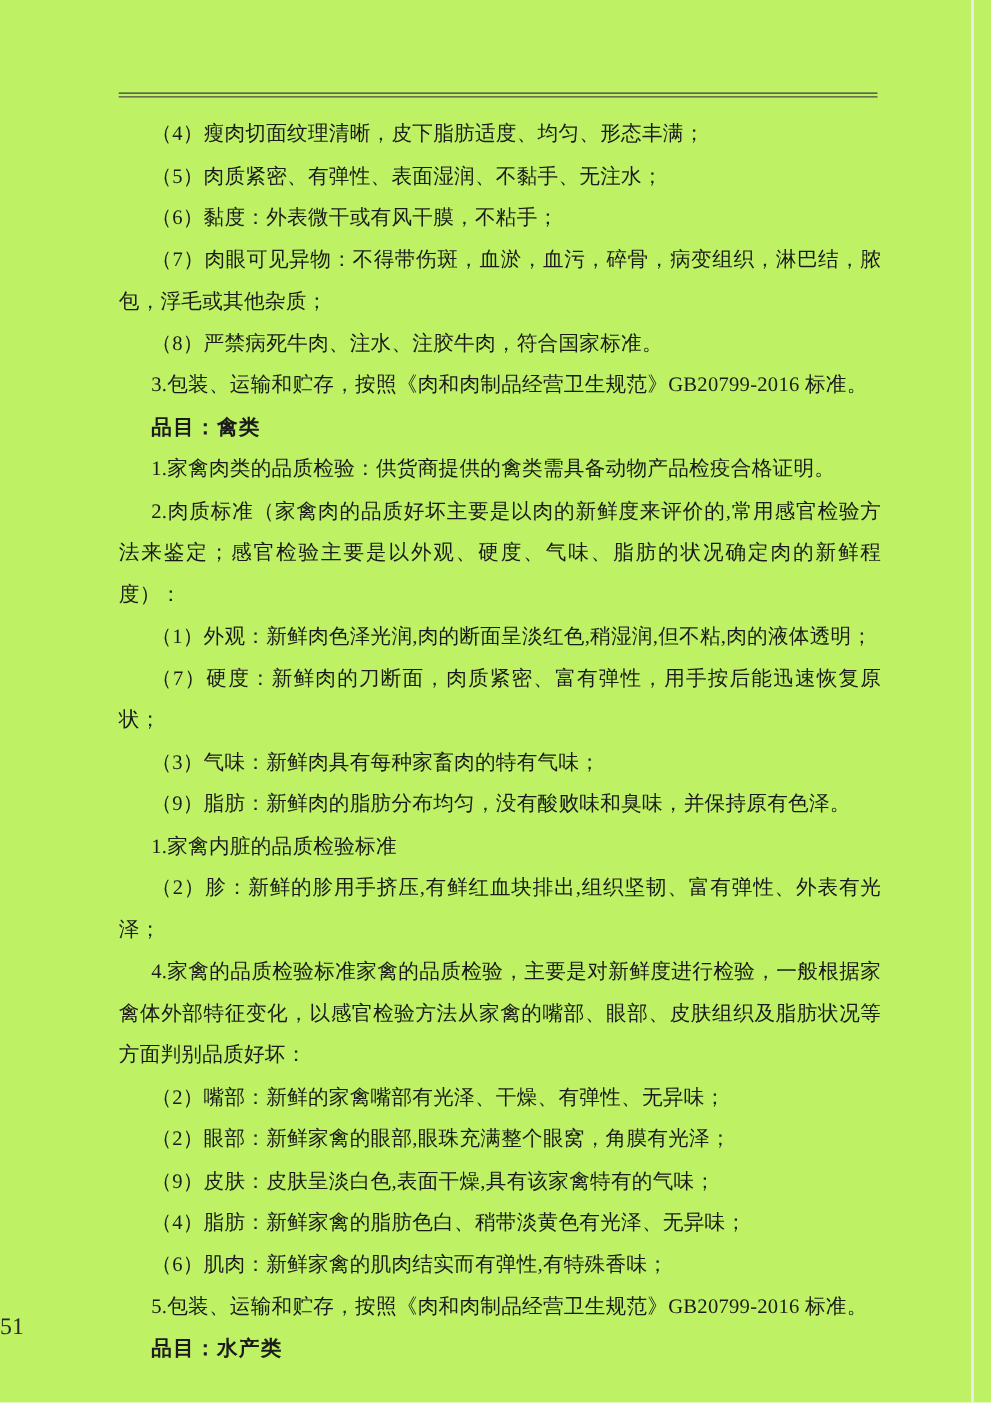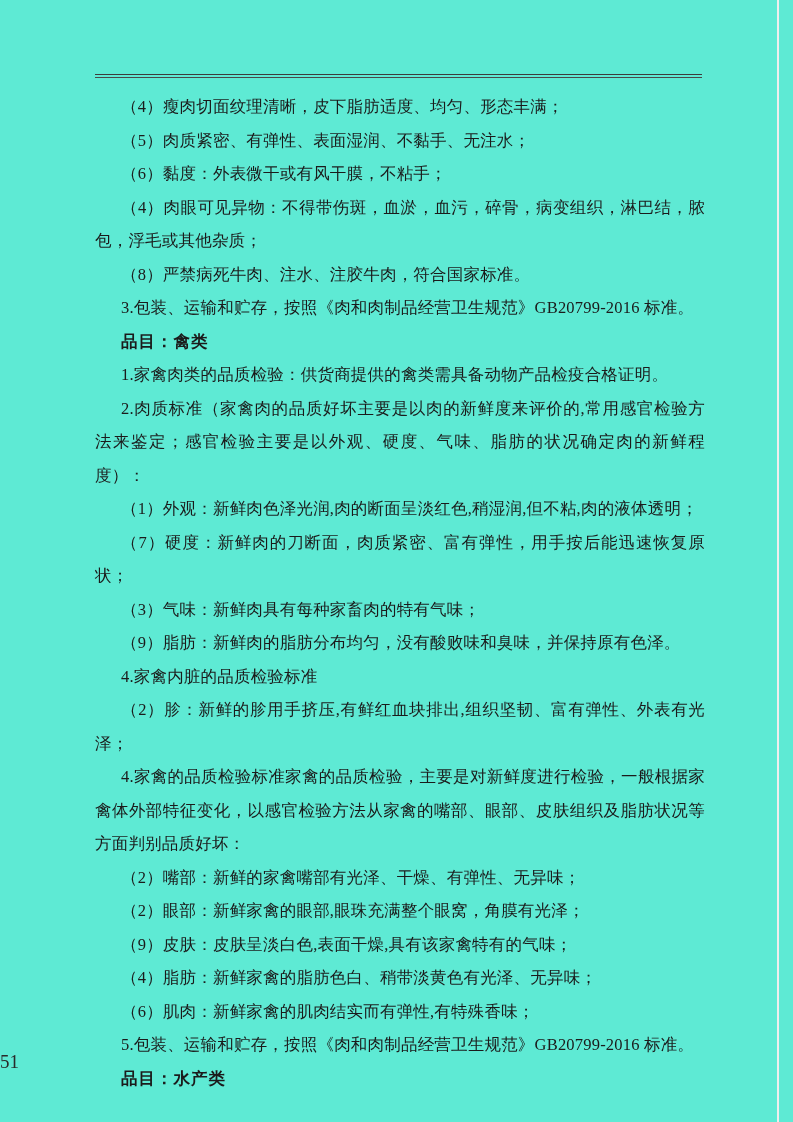--- a/index.html
+++ b/index.html
@@ -4,21 +4,21 @@
 <style>
   html, body {
     margin: 0;
     padding: 0;
     background: #ffffff;
   }
   .page {
     position: relative;
     width: 793px;
     height: 1122px;
-    background: #5eead4;
+    background: #bef264;
     overflow: hidden;
     font-family: "Liberation Serif", "DejaVu Serif", serif;
     color: #1b1b1b;
   }
   .top-rule {
     position: absolute;
     left: 95px;
     top: 74px;
     width: 607px;
     height: 2px;
@@ -62,31 +62,31 @@
 </style>
 </head>
 <body>
 
 <div class="page">
   <div class="top-rule"></div>
   <div class="content">
       <p class="para">（4）瘦肉切面纹理清晰，皮下脂肪适度、均匀、形态丰满；</p>
       <p class="para">（5）肉质紧密、有弹性、表面湿润、不黏手、无注水；</p>
       <p class="para">（6）黏度：外表微干或有风干膜，不粘手；</p>
-      <p class="para">（4）肉眼可见异物：不得带伤斑，血淤，血污，碎骨，病变组织，淋巴结，脓包，浮毛或其他杂质；</p>
+      <p class="para">（7）肉眼可见异物：不得带伤斑，血淤，血污，碎骨，病变组织，淋巴结，脓包，浮毛或其他杂质；</p>
       <p class="para">（8）严禁病死牛肉、注水、注胶牛肉，符合国家标准。</p>
       <p class="para">3.包装、运输和贮存，按照《肉和肉制品经营卫生规范》GB20799-2016 标准。</p>
       <p class="para bold">品目：禽类</p>
       <p class="para">1.家禽肉类的品质检验：供货商提供的禽类需具备动物产品检疫合格证明。</p>
       <p class="para">2.肉质标准（家禽肉的品质好坏主要是以肉的新鲜度来评价的,常用感官检验方法来鉴定；感官检验主要是以外观、硬度、气味、脂肪的状况确定肉的新鲜程度）：</p>
       <p class="para">（1）外观：新鲜肉色泽光润,肉的断面呈淡红色,稍湿润,但不粘,肉的液体透明；</p>
       <p class="para">（7）硬度：新鲜肉的刀断面，肉质紧密、富有弹性，用手按后能迅速恢复原状；</p>
       <p class="para">（3）气味：新鲜肉具有每种家畜肉的特有气味；</p>
       <p class="para">（9）脂肪：新鲜肉的脂肪分布均匀，没有酸败味和臭味，并保持原有色泽。</p>
-      <p class="para">4.家禽内脏的品质检验标准</p>
+      <p class="para">1.家禽内脏的品质检验标准</p>
       <p class="para">（2）胗：新鲜的胗用手挤压,有鲜红血块排出,组织坚韧、富有弹性、外表有光泽；</p>
       <p class="para">4.家禽的品质检验标准家禽的品质检验，主要是对新鲜度进行检验，一般根据家禽体外部特征变化，以感官检验方法从家禽的嘴部、眼部、皮肤组织及脂肪状况等方面判别品质好坏：</p>
       <p class="para">（2）嘴部：新鲜的家禽嘴部有光泽、干燥、有弹性、无异味；</p>
       <p class="para">（2）眼部：新鲜家禽的眼部,眼珠充满整个眼窝，角膜有光泽；</p>
       <p class="para">（9）皮肤：皮肤呈淡白色,表面干燥,具有该家禽特有的气味；</p>
       <p class="para">（4）脂肪：新鲜家禽的脂肪色白、稍带淡黄色有光泽、无异味；</p>
       <p class="para">（6）肌肉：新鲜家禽的肌肉结实而有弹性,有特殊香味；</p>
       <p class="para">5.包装、运输和贮存，按照《肉和肉制品经营卫生规范》GB20799-2016 标准。</p>
       <p class="para bold">品目：水产类</p>
     </div>

